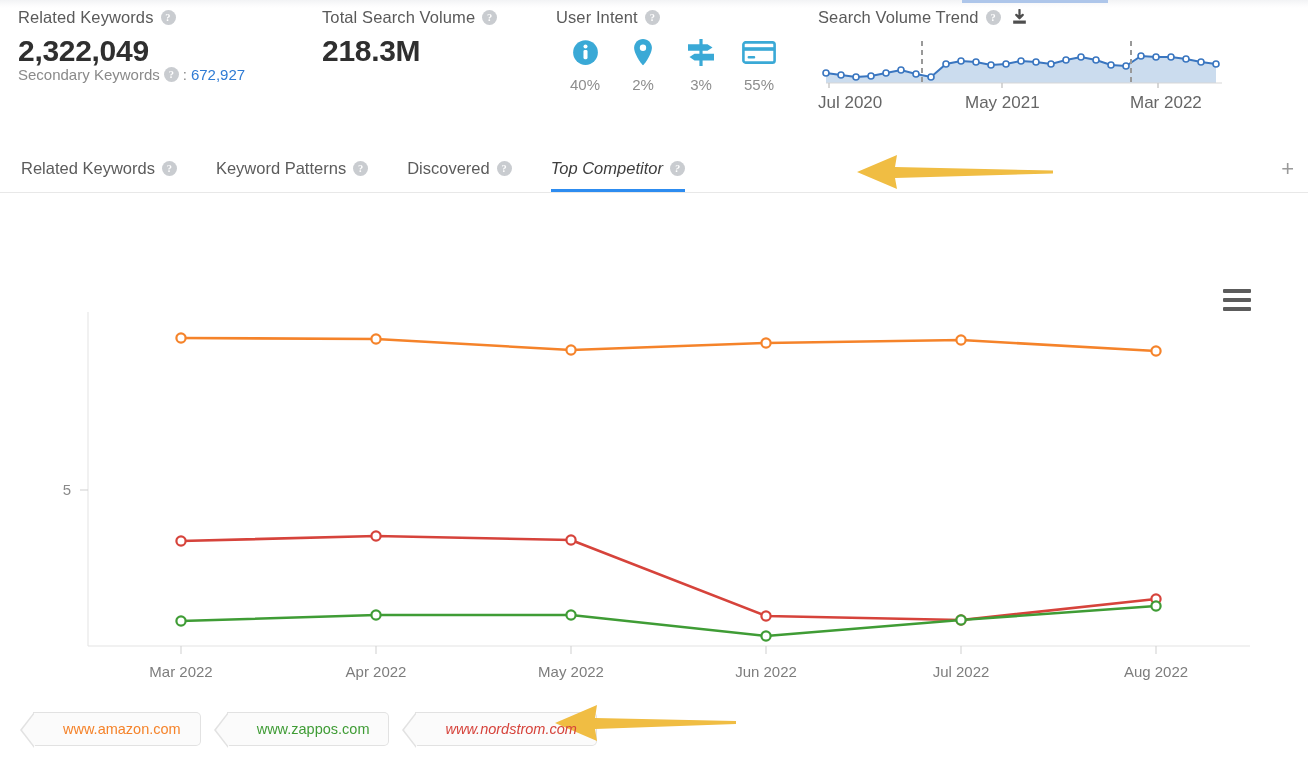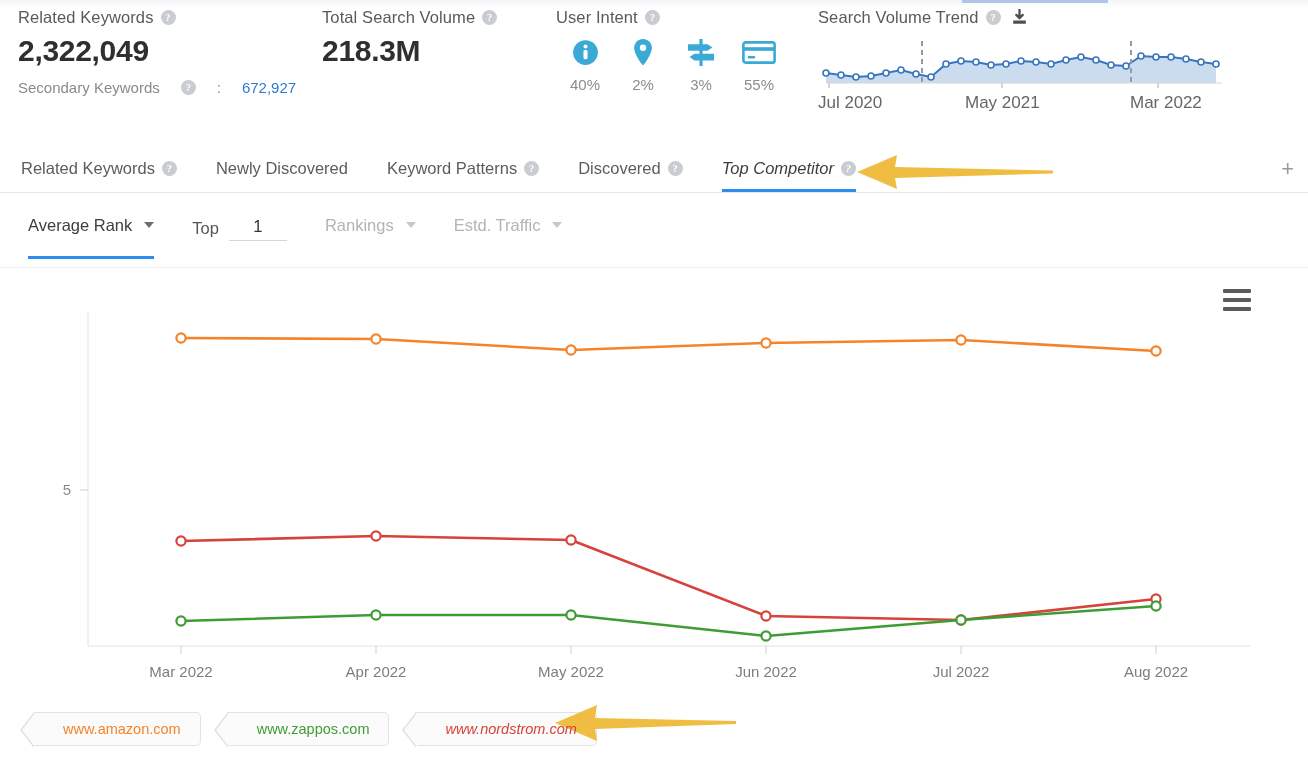--- a/index.html
+++ b/index.html
@@ -30,22 +30,22 @@
   .metric { position:absolute; top:0; }
   .metric-label {
     font-size:16.5px; color:#5a5a5a; letter-spacing:.1px;
     display:flex; align-items:center; gap:7px; white-space:nowrap;
   }
   .metric-value {
     font-size:30px; font-weight:bold; color:#2f2f2f; letter-spacing:-0.3px;
     margin-top:9px; line-height:1;
   }
   .metric-sub {
-    margin-top:13px; font-size:15px; color:#8a8a8a;
-    display:flex; align-items:center; gap:21px; white-space:nowrap;
+    font-size:15px; color:#8a8a8a;
+    display:flex; align-items:center; gap:4px; white-space:nowrap;
   }
   .metric-sub .link { color:#2f7bd4; }
 
   .help {
     display:inline-block; width:15px; height:15px; border-radius:50%;
     background:#c9ccd0; color:#ffffff; font-size:10.5px; font-weight:bold;
     line-height:15px; text-align:center; flex:0 0 auto;
     font-family:"Liberation Serif", serif;
   }
 
@@ -310,63 +310,35 @@
     </div>
   </div>
 
   <div class="tabbar">
     <div class="tabs">
       <div class="tab">
         <span>Related Keywords</span>
         <span class="help">?</span>
       </div>
       <div class="tab">
-        <span>Newly Discovered</span>
-      </div>
-      <div class="tab">
         <span>Keyword Patterns</span>
         <span class="help">?</span>
       </div>
       <div class="tab">
         <span>Discovered</span>
         <span class="help">?</span>
       </div>
       <div class="tab active">
         <span>Top Competitor</span>
         <span class="help">?</span>
       </div>
     </div>
     <div class="tab-plus">+</div>
   </div>
 
-  <div class="filterbar">
-    <div class="filters">
-
-      <div class="filter active">
-        <span>Average Rank</span>
-        <span class="caret"></span>
-      </div>
-
-      <div class="topgroup">
-        <span class="lbl">Top</span>
-        <input class="num-input" type="text" value="1" style="">
-      </div>
-
-      <div class="filter muted">
-        <span>Rankings</span>
-        <span class="caret"></span>
-      </div>
-
-      <div class="filter muted">
-        <span>Estd. Traffic</span>
-        <span class="caret"></span>
-      </div>
-
-    </div>
-  </div>
 
   <div class="chart-area">
     <div class="burger">
       <i></i>
         <i></i>
         <i></i>
     </div>
 
     <svg width="1308" height="430" viewBox="0 0 1308 430">
 

